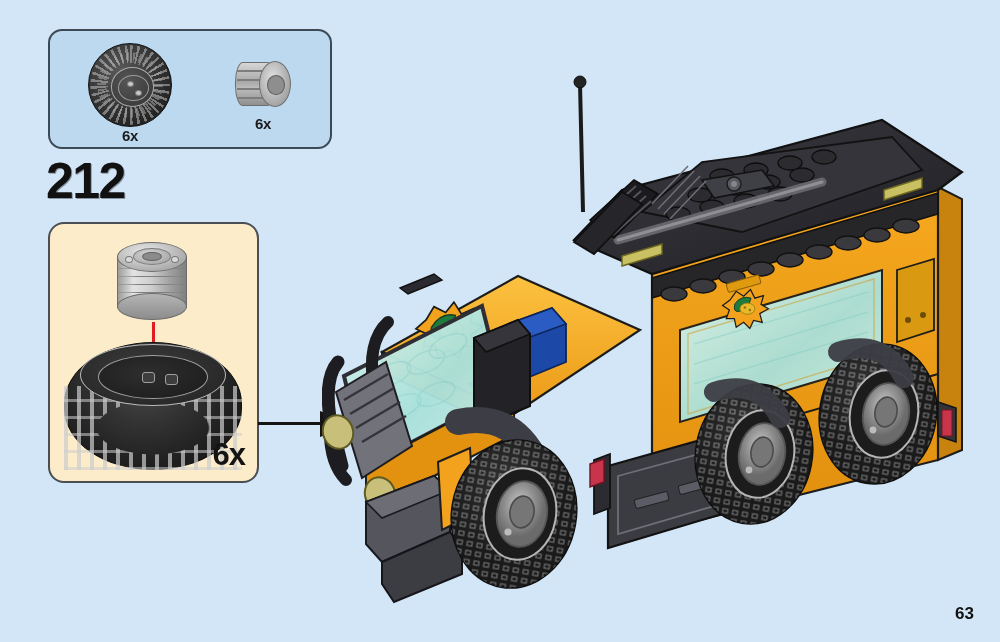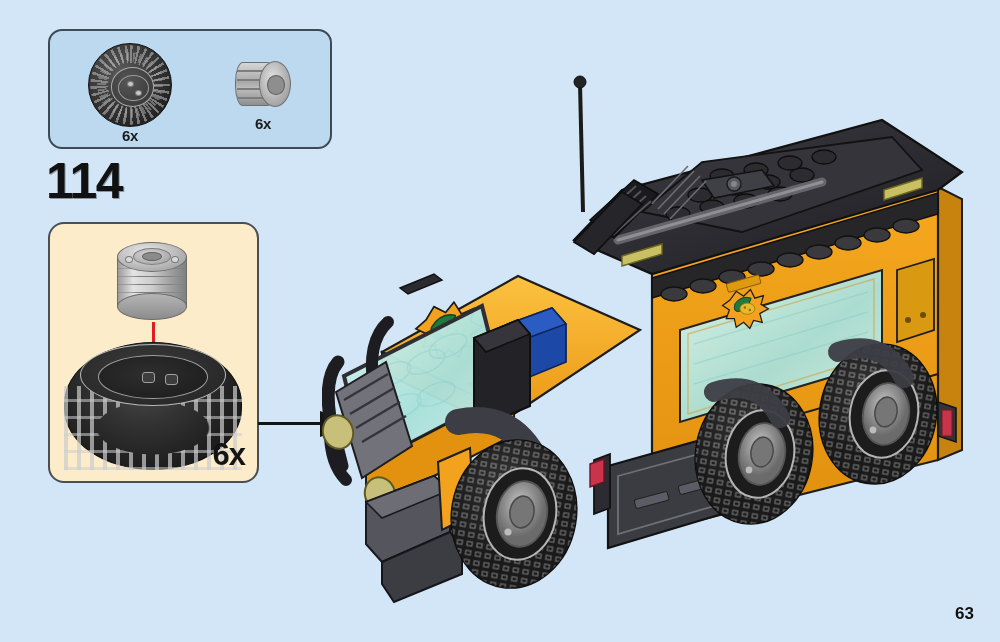--- a/index.html
+++ b/index.html
@@ -228,21 +228,21 @@
         <div class="h-rib" style="top:11px;"></div>
         <div class="h-rib" style="top:20px;"></div>
         <div class="h-rib" style="top:29px;"></div>
         <div class="h-rib" style="top:38px;"></div>
         <div class="h-face"></div>
       </div>
       <div class="part-qty" style="margin-top:6px;">6x</div>
     </div>
   </div>
 
-  <div id="step-number">114</div>
+  <div id="step-number">212</div>
 
   <div id="substep-box">
 
     <div class="hub-big">
       <div class="hb-wall"></div>
       <div class="hb-rib" style="top:26px;"></div>
       <div class="hb-rib" style="top:34px;"></div>
       <div class="hb-rib" style="top:42px;"></div>
       <div class="hb-rib" style="top:50px;"></div>
       <div class="hb-bot"></div>

